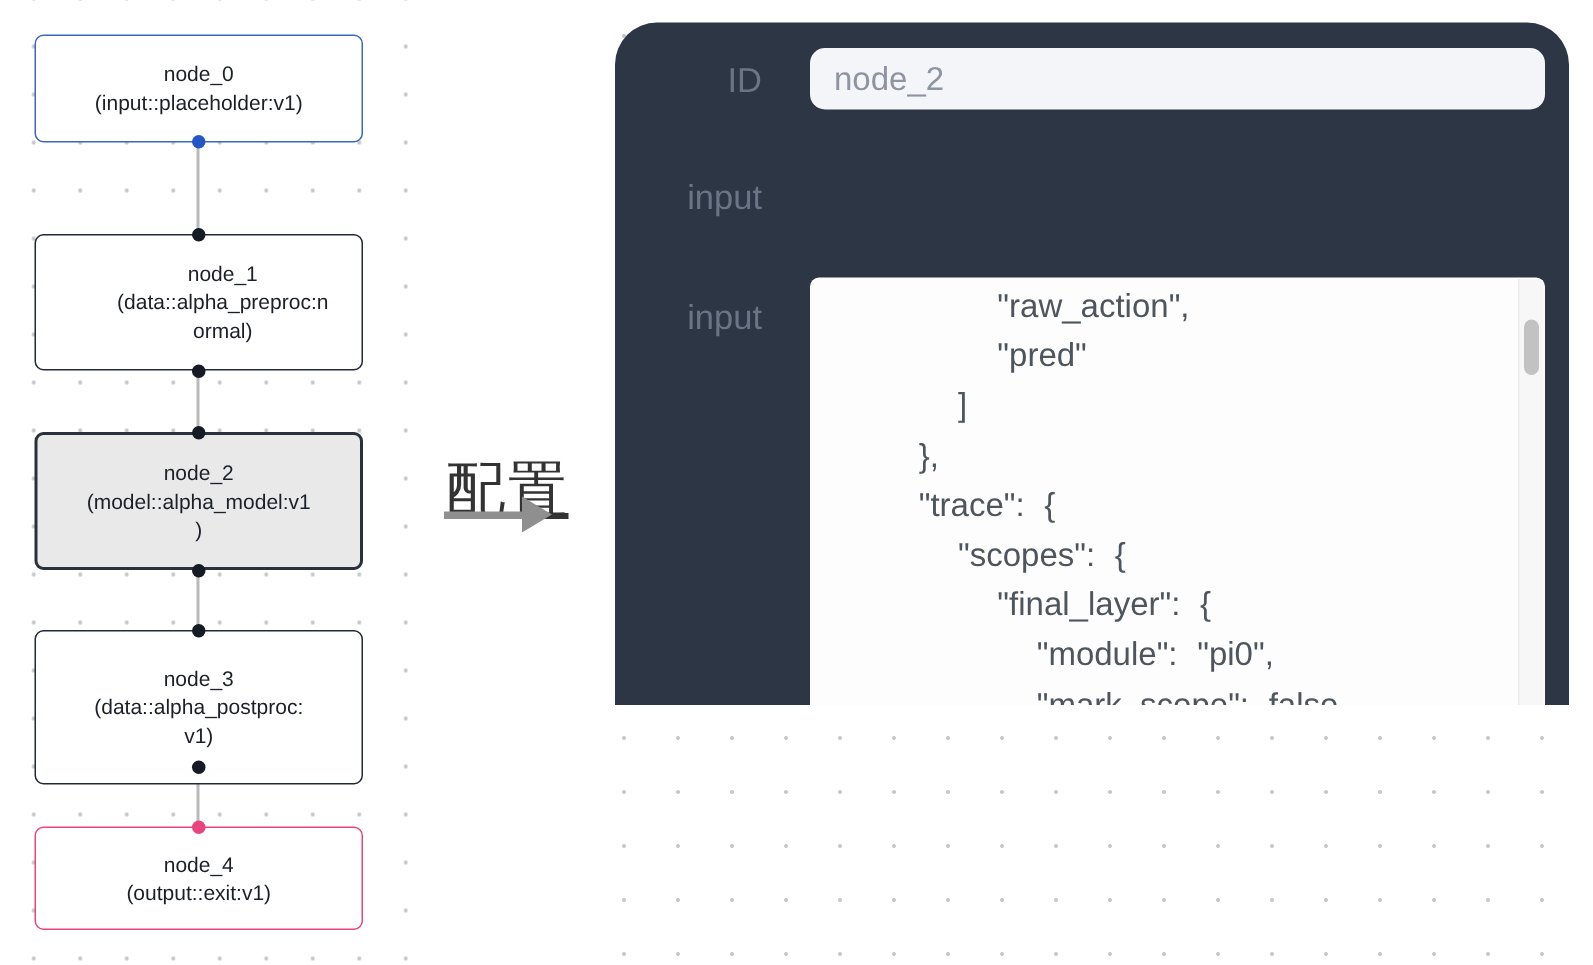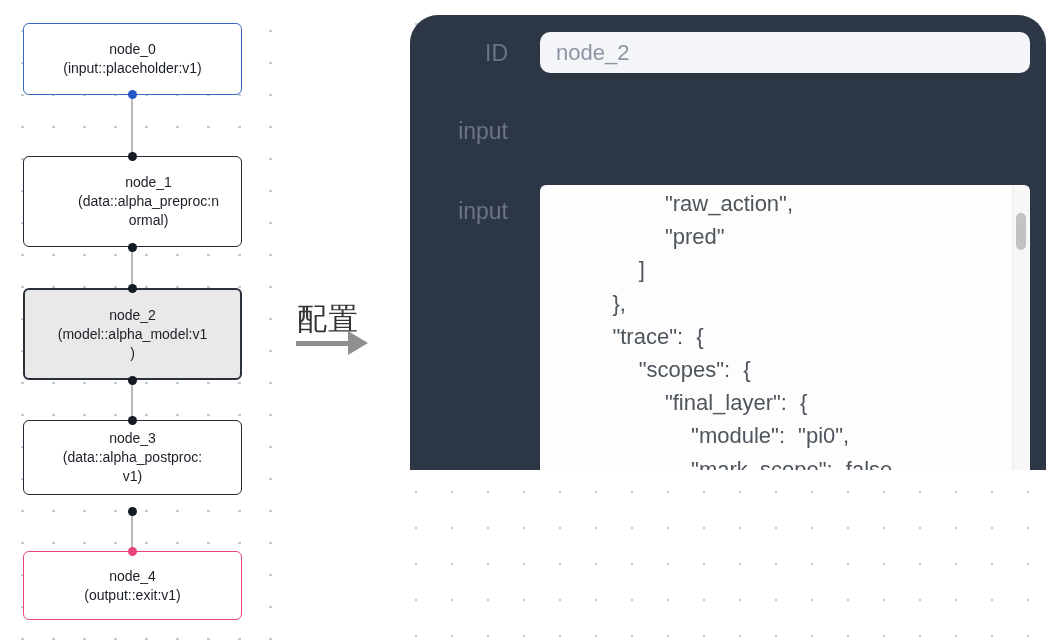--- a/index.html
+++ b/index.html
@@ -51,22 +51,23 @@
     z-index: 3;
     cursor: crosshair;
   }
   .handle.h-blue { background: #2457c5; }
   .handle.h-pink { background: #e8457f; }
 
   
   .transfer-label {
     position: absolute;
     left: 297px; top: 299px;
-    font-size: 30px; font-weight: 500; color: #333333;
+    font-size: 40px; font-weight: 500; color: #333333;
     letter-spacing: 1px;
+    text-decoration: underline;
   }
   .transfer-arrow { position: absolute; left: 296px; top: 331px; width: 72px; height: 24px; }
   .transfer-arrow .shaft {
     position: absolute; left: 0; top: 10px; width: 53px; height: 5px; background: #8f8f8f;
   }
   .transfer-arrow .head {
     position: absolute; left: 52px; top: 0;
     width: 0; height: 0;
     border-top: 12px solid transparent;
     border-bottom: 12px solid transparent;
@@ -181,21 +182,21 @@
 <div class="node" style="top:156px; height:91px;padding-left:32px;">
   <span>node_1
 (data::alpha_preproc:n
 ormal)</span>
 </div>
 <div class="node n-selected" style="top:288px; height:92px;">
   <span>node_2
 (model::alpha_model:v1
 )</span>
 </div>
-<div class="node" style="top:420px; height:75px;">
+<div class="node" style="top:420px; height:103px;">
   <span>node_3
 (data::alpha_postproc:
 v1)</span>
 </div>
 <div class="node n-output" style="top:551px; height:69px;">
   <span>node_4
 (output::exit:v1)</span>
 </div>
 
 <div class="handle h-blue" style="top:90px;"></div>

